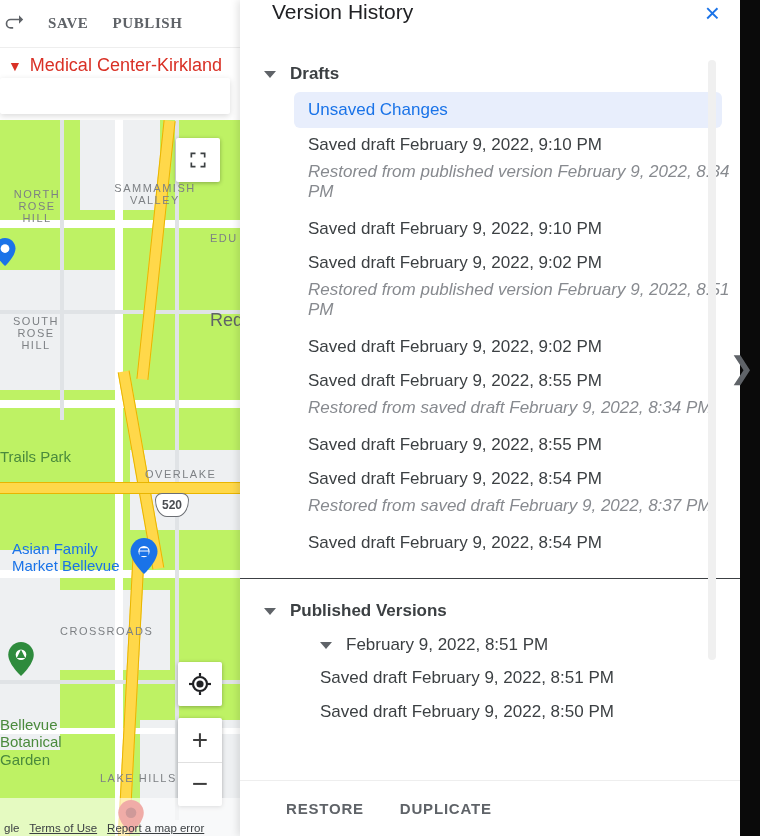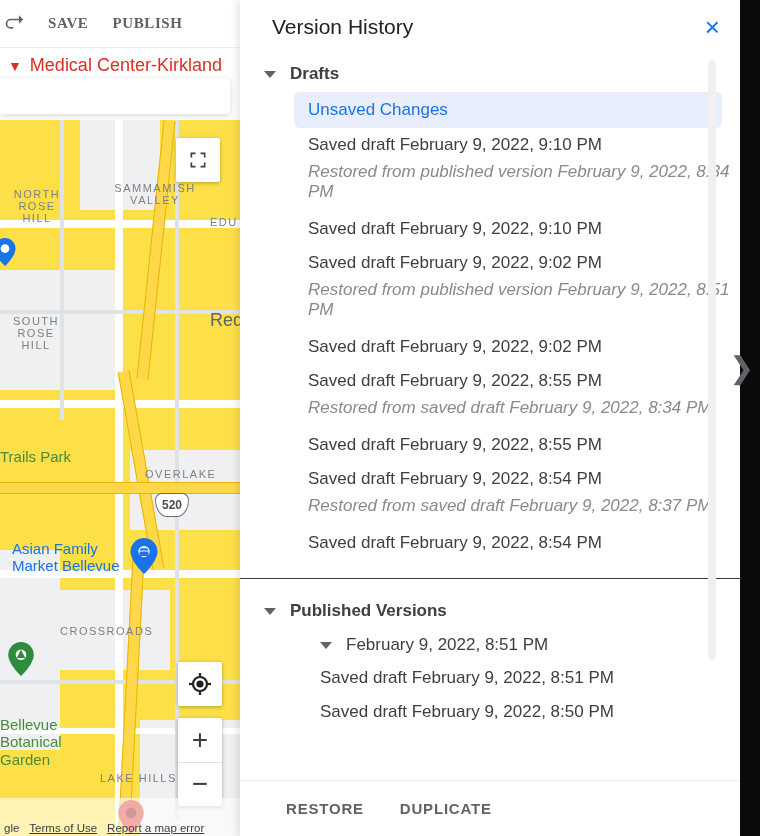--- a/index.html
+++ b/index.html
@@ -53,21 +53,21 @@
     background: #fff;
     box-shadow: 0 2px 6px rgba(0,0,0,0.15);
     border-radius: 2px;
   }
 
   
   .map {
     position: absolute;
     left: 0; top: 120px;
     width: 240px; height: 716px;
-    background: #fde047;
+    background: #bef264;
     overflow: hidden;
   }
   .map .grey { position: absolute; background: #eef0f2; }
   .map .road-y { position: absolute; background: #ffd84a; border-left:1px solid #e9b500; border-right:1px solid #e9b500; }
   .map .road-w { position: absolute; background: #fff; }
   .map .road-g { position: absolute; background: #e0e3e6; }
   .map .hood {
     position: absolute; color:#7d8084; font-size:11px; letter-spacing:1.5px;
     font-weight:500; text-align:center; line-height:1.1;
   }
@@ -110,21 +110,21 @@
   .panel {
     position: absolute;
     left: 240px; top: 0;
     width: 500px; height: 836px;
     background: #fff;
     box-shadow: -2px 0 8px rgba(0,0,0,0.12);
     display:flex; flex-direction:column;
   }
   .panel-header {
     height: 54px;
-    display:flex; align-items:center;
+    display:flex; 
     padding: 0 20px 0 32px;
     gap: 32px;
   }
   .panel-title { font-size:21px; font-weight:400; color:#202124; }
   .panel-close {
     margin-left:auto; color:#1a73e8; font-size:26px;
     font-weight:300; cursor:pointer; line-height:1;
   }
   .panel-body {
     flex:1; overflow-y:auto;
@@ -235,21 +235,21 @@
   <div class="road-g" style="left:0; top:190px; width:240px; height:4px;"></div>
   <div class="road-g" style="left:0; top:560px; width:240px; height:4px;"></div>
 
   <div class="road-y" style="left:150px; top:0; width:12px; height:260px; transform:rotate(6deg);"></div>
   <div class="road-y" style="left:135px; top:250px; width:12px; height:200px; transform:rotate(-10deg);"></div>
   <div class="road-y" style="left:125px; top:430px; width:12px; height:300px; transform:rotate(3deg);"></div>
   <div class="road-y" style="left:0; top:362px; width:240px; height:12px; border:none; border-top:1px solid #e9b500; border-bottom:1px solid #e9b500;"></div>
 
   <div class="hood" style="left:4px; top:68px; width:66px;">NORTH ROSE HILL</div>
   <div class="hood" style="left:110px; top:62px; width:90px;">SAMMAMISH VALLEY</div>
-  <div class="hood" style="left:210px; top:96px;">EDU</div>
+  <div class="hood" style="left:210px; top:112px;">EDU</div>
   <div class="hood" style="left:6px; top:195px; width:60px;">SOUTH ROSE HILL</div>
   <div class="hood" style="left:145px; top:348px;">OVERLAKE</div>
   <div class="hood" style="left:60px; top:505px;">CROSSROADS</div>
   <div class="hood" style="left:100px; top:652px;">LAKE HILLS</div>
   <div style="position:absolute; left:210px; top:190px; color:#5f6368; font-size:18px;">Redm</div>
 
   <div class="park-lbl" style="left:0; top:290px;">Trails Park</div>
 
   <div class="pin" style="left:130px; top:418px;">
     <svg viewBox="0 0 24 32">

